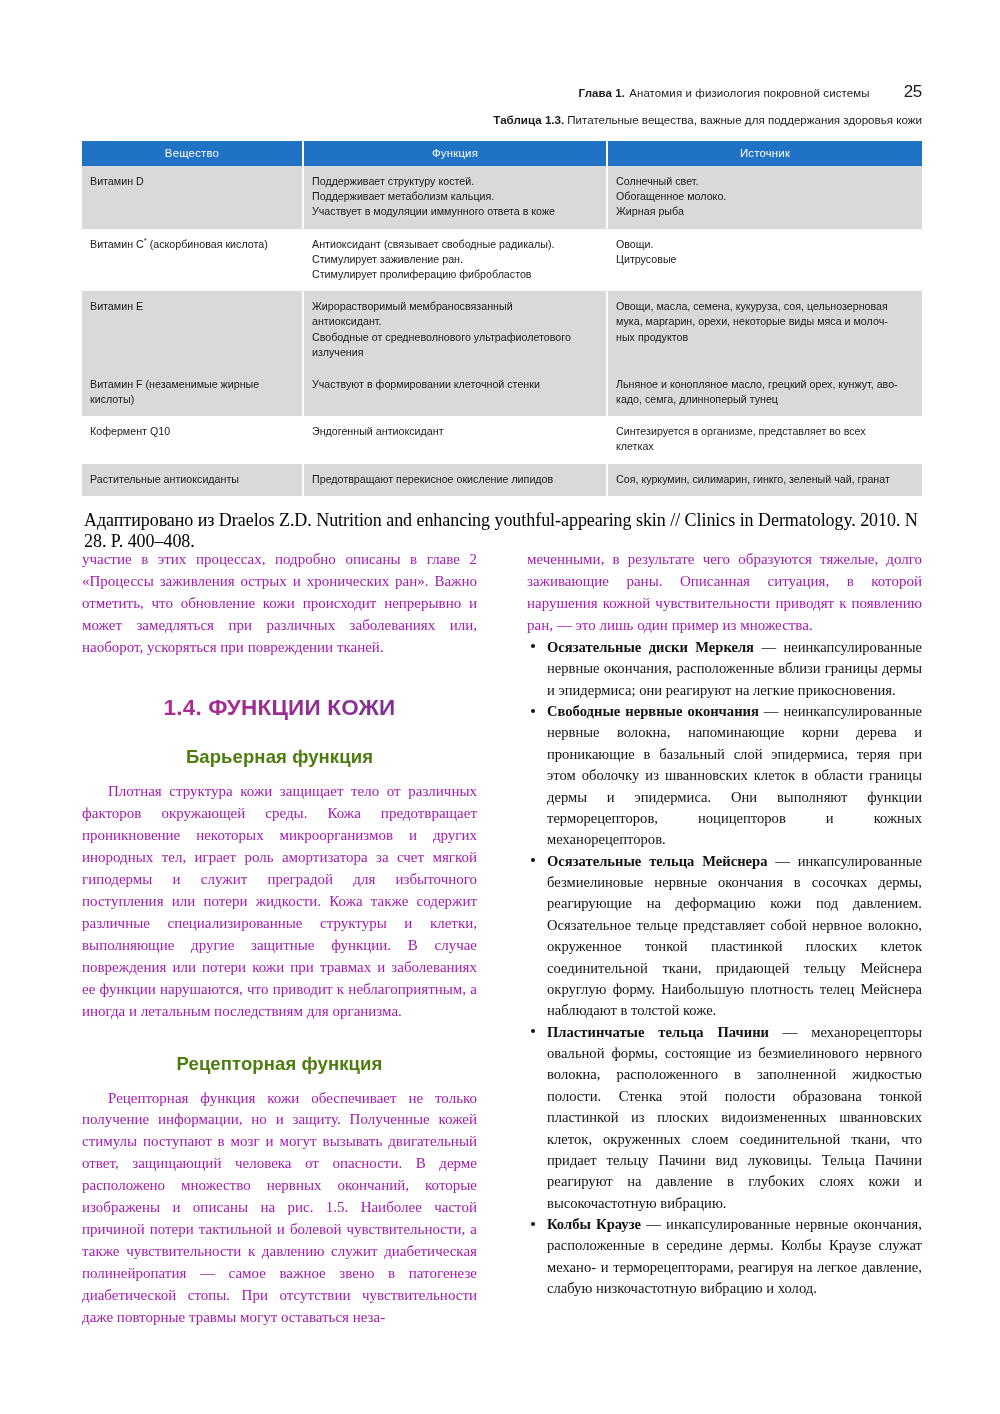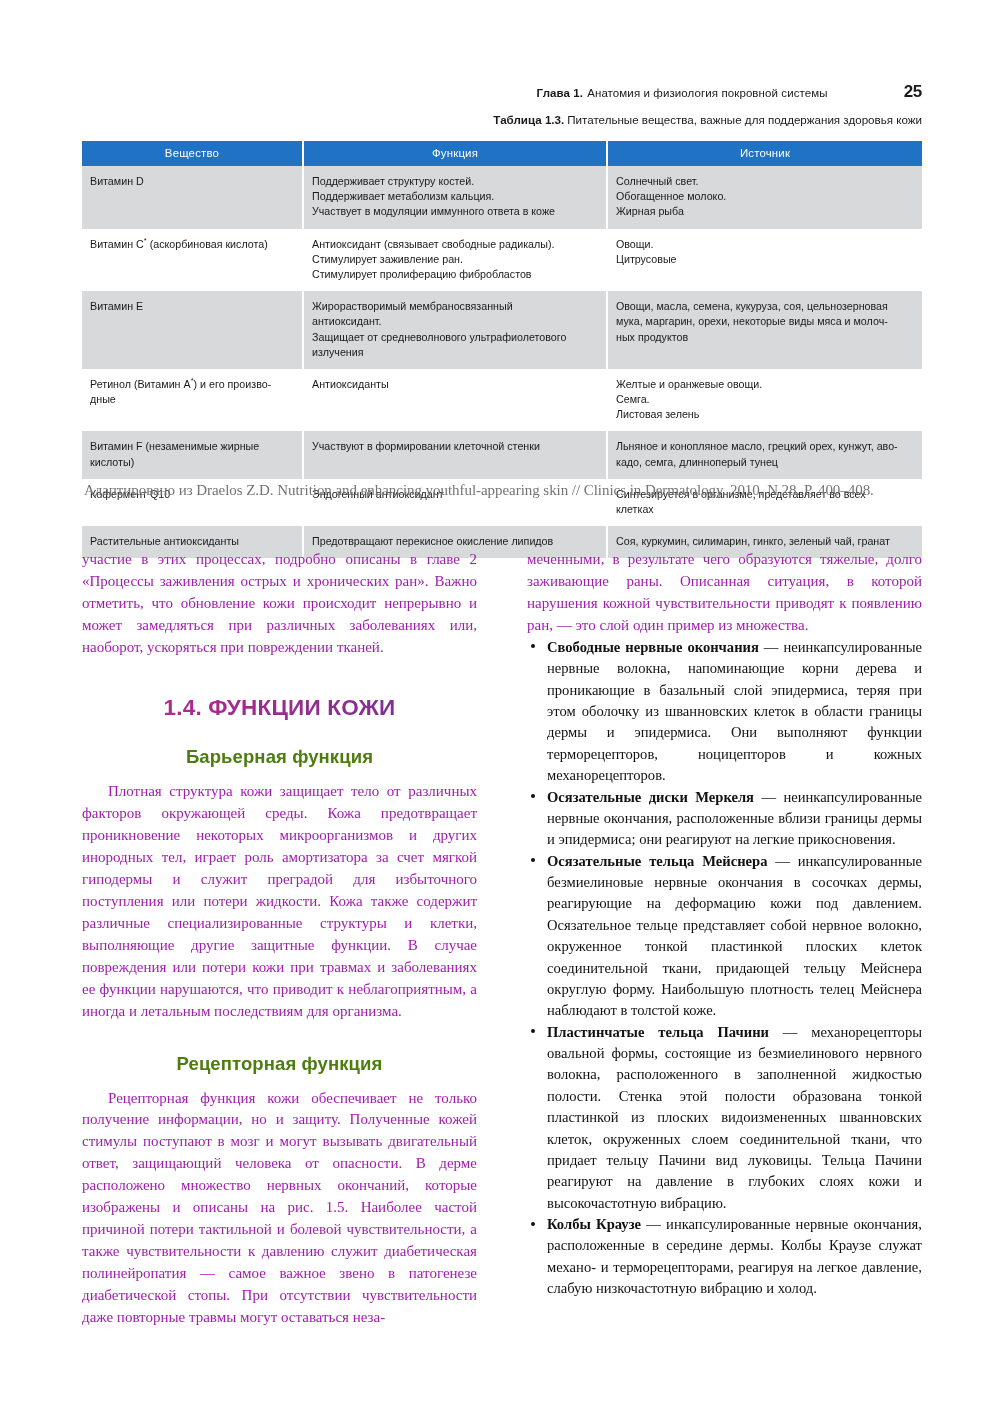--- a/index.html
+++ b/index.html
@@ -39,23 +39,23 @@
     letter-spacing: 0.1px;
   }
   .running-head .chapter-label {
     font-weight: 700;
     margin-right: 4px;
   }
   .running-head .chapter-title {
     font-weight: 400;
   }
   .running-head .page-number {
-    font-weight: 700;
+    font-weight: 400;
     font-size: 17px;
-    margin-left: 76px;
+    margin-left: 34px;
     letter-spacing: -0.3px;
   }
 
   
   .table-caption {
     position: absolute;
     left: 82px;
     top: 113px;
     width: 840px;
     font-family: "Liberation Sans", sans-serif;
@@ -107,25 +107,25 @@
   .data-table tbody tr.shade td { background: #d8d9da; }
   .data-table tbody tr.plain td { background: #ffffff; }
 
   .cell-line { display: block; }
   .sup { font-size: 7.6px; vertical-align: super; line-height: 0; }
 
   
   .source-note {
     position: absolute;
     left: 84px;
-    top: 482px;
+    top: 510px;
     width: 840px;
     font-family: "Liberation Serif", serif;
-    font-size: 15px;
-    color: #737373;
+    font-size: 18px;
+    color: #000000;
     letter-spacing: -0.05px;
   }
 
   
   .body-cols {
     position: absolute;
     left: 82px;
     top: 549px;
     width: 840px;
     height: 800px;
@@ -258,38 +258,27 @@
           </td>
           <td>
             <span class="cell-line">Овощи.</span>
             <span class="cell-line">Цитрусовые</span>
           </td>
         </tr>
         <tr class="shade">
           <td><span>Витамин E</span></td>
           <td>
             <span class="cell-line">Жирорастворимый мембраносвязанный антиоксидант.</span>
-            <span class="cell-line">Защищает от средневолнового ультрафиолетового</span>
+            <span class="cell-line">Свободные от средневолнового ультрафиолетового</span>
             <span class="cell-line">излучения</span>
           </td>
           <td>
             <span class="cell-line">Овощи, масла, семена, кукуруза, соя, цельнозерновая</span>
             <span class="cell-line">мука, маргарин, орехи, некоторые виды мяса и молоч-</span>
             <span class="cell-line">ных продуктов</span>
-          </td>
-        </tr>
-        <tr class="plain">
-          <td><span>Ретинол (Витамин A</span><span class="sup">*</span><span>) и его произво-дные</span></td>
-          <td>
-            <span class="cell-line">Антиоксиданты</span>
-          </td>
-          <td>
-            <span class="cell-line">Желтые и оранжевые овощи.</span>
-            <span class="cell-line">Семга.</span>
-            <span class="cell-line">Листовая зелень</span>
           </td>
         </tr>
         <tr class="shade">
           <td><span>Витамин F (незаменимые жирные кислоты)</span></td>
           <td>
             <span class="cell-line">Участвуют в формировании клеточной стенки</span>
           </td>
           <td>
             <span class="cell-line">Льняное и конопляное масло, грецкий орех, кунжут, аво-</span>
             <span class="cell-line">кадо, семга, длинноперый тунец</span>
@@ -323,24 +312,24 @@
     <div class="col col-left">
       <p class="body">участие в этих процессах, подробно описаны в главе 2 «Процессы заживления острых и хронических ран». Важно отметить, что обновление кожи происходит непрерывно и может замедляться при различных заболеваниях или, наоборот, ускоряться при повреждении тканей.</p>
       <h2 class="section-title">1.4. ФУНКЦИИ КОЖИ</h2>
       <h3 class="sub-title">Барьерная функция</h3>
       <p class="body indent after-head">Плотная структура кожи защищает тело от различных факторов окружающей среды. Кожа предотвращает проникновение некоторых микроорганизмов и других инородных тел, играет роль амортизатора за счет мягкой гиподермы и служит преградой для избыточного поступления или потери жидкости. Кожа также содержит различные специализированные структуры и клетки, выполняющие другие защитные функции. В случае повреждения или потери кожи при травмах и заболеваниях ее функции нарушаются, что приводит к неблагоприятным, а иногда и летальным последствиям для организма.</p>
       <h3 class="sub-title tight">Рецепторная функция</h3>
       <p class="body indent after-head">Рецепторная функция кожи обеспечивает не только получение информации, но и защиту. Полученные кожей стимулы поступают в мозг и могут вызывать двигательный ответ, защищающий человека от опасности. В дерме расположено множество нервных окончаний, которые изображены и описаны на рис. 1.5. Наиболее частой причиной потери тактильной и болевой чувствительности, а также чувствительности к давлению служит диабетическая полинейропатия — самое важное звено в патогенезе диабетической стопы. При отсутствии чувствительности даже повторные травмы могут оставаться неза-</p>
     </div>
 
     <div class="col col-right">
-      <p class="body">меченными, в результате чего образуются тяжелые, долго заживающие раны. Описанная ситуация, в которой нарушения кожной чувствительности приводят к появлению ран, — это слой один пример из множества.</p>
+      <p class="body">меченными, в результате чего образуются тяжелые, долго заживающие раны. Описанная ситуация, в которой нарушения кожной чувствительности приводят к появлению ран, — это лишь один пример из множества.</p>
       <ul class="bullets" id="bullet-list">
+          <li><span class="dot"></span><b class="term">Осязательные диски Меркеля</b><span> — неинкапсулированные нервные окончания, расположенные вблизи границы дермы и эпидермиса; они реагируют на легкие прикосновения.</span></li>
           <li><span class="dot"></span><b class="term">Свободные нервные окончания</b><span> — неинкапсулированные нервные волокна, напоминающие корни дерева и проникающие в базальный слой эпидермиса, теряя при этом оболочку из шванновских клеток в области границы дермы и эпидермиса. Они выполняют функции терморецепторов, ноцицепторов и кожных механорецепторов.</span></li>
-          <li><span class="dot"></span><b class="term">Осязательные диски Меркеля</b><span> — неинкапсулированные нервные окончания, расположенные вблизи границы дермы и эпидермиса; они реагируют на легкие прикосновения.</span></li>
           <li><span class="dot"></span><b class="term">Осязательные тельца Мейснера</b><span> — инкапсулированные безмиелиновые нервные окончания в сосочках дермы, реагирующие на деформацию кожи под давлением. Осязательное тельце представляет собой нервное волокно, окруженное тонкой пластинкой плоских клеток соединительной ткани, придающей тельцу Мейснера округлую форму. Наибольшую плотность телец Мейснера наблюдают в толстой коже.</span></li>
           <li><span class="dot"></span><b class="term">Пластинчатые тельца Пачини</b><span> — механорецепторы овальной формы, состоящие из безмиелинового нервного волокна, расположенного в заполненной жидкостью полости. Стенка этой полости образована тонкой пластинкой из плоских видоизмененных шванновских клеток, окруженных слоем соединительной ткани, что придает тельцу Пачини вид луковицы. Тельца Пачини реагируют на давление в глубоких слоях кожи и высокочастотную вибрацию.</span></li>
           <li><span class="dot"></span><b class="term">Колбы Краузе</b><span> — инкапсулированные нервные окончания, расположенные в середине дермы. Колбы Краузе служат механо- и терморецепторами, реагируя на легкое давление, слабую низкочастотную вибрацию и холод.</span></li>
         </ul>
     </div>
 
   </div>
 
 </div>
 

